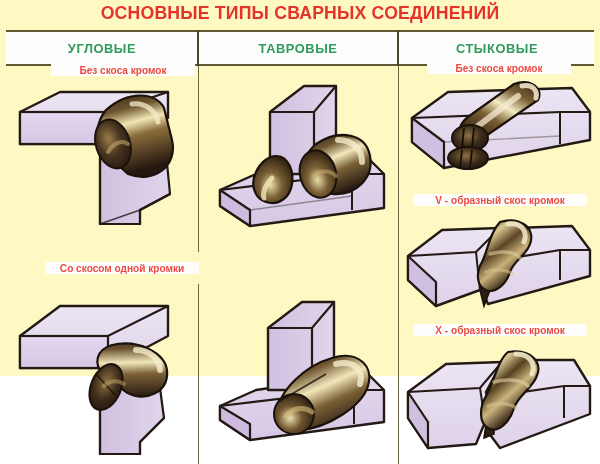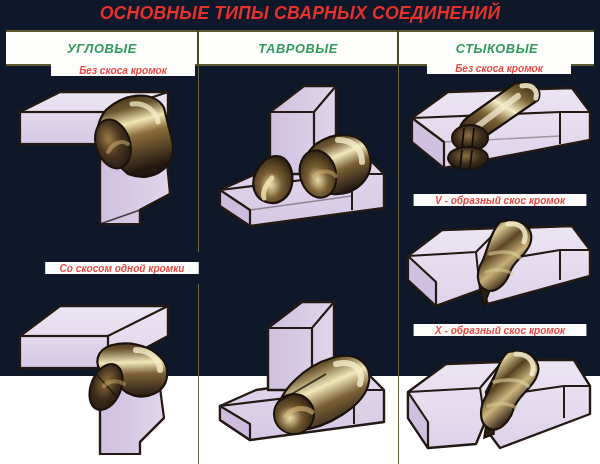--- a/index.html
+++ b/index.html
@@ -3,21 +3,21 @@
 <meta charset="utf-8">
 <style>
   html,body{margin:0;padding:0;}
   body{
     width:600px;height:464px;
     background:#ffffff;
     font-family:"Liberation Sans", sans-serif;
     overflow:hidden;
     position:relative;
   }
-  .poster{position:relative;width:600px;height:376px;background:#0f172a;font-style:italic;}
+  .poster{position:relative;width:600px;height:376px;background:#fef9c3;}
 
   
   .title{
     position:absolute;left:0;top:2px;width:600px;
     text-align:center;
     color:#e5322a;
     font-weight:bold;
     font-size:19px;
     letter-spacing:0.2px;
     transform:scaleX(0.93);

